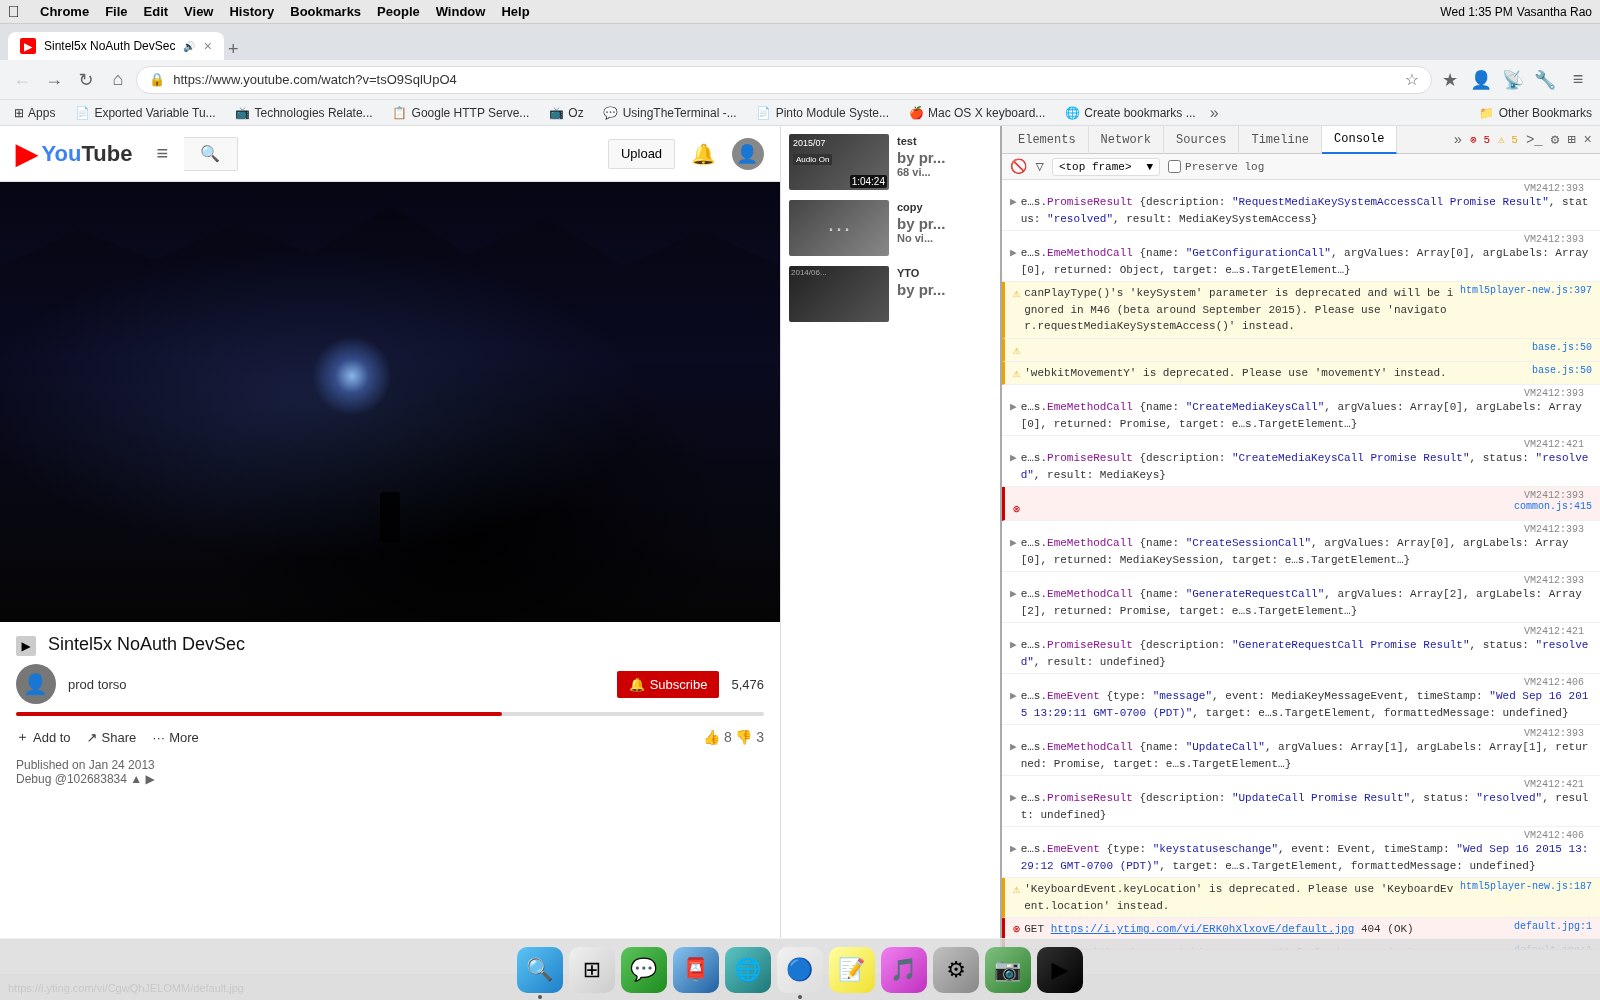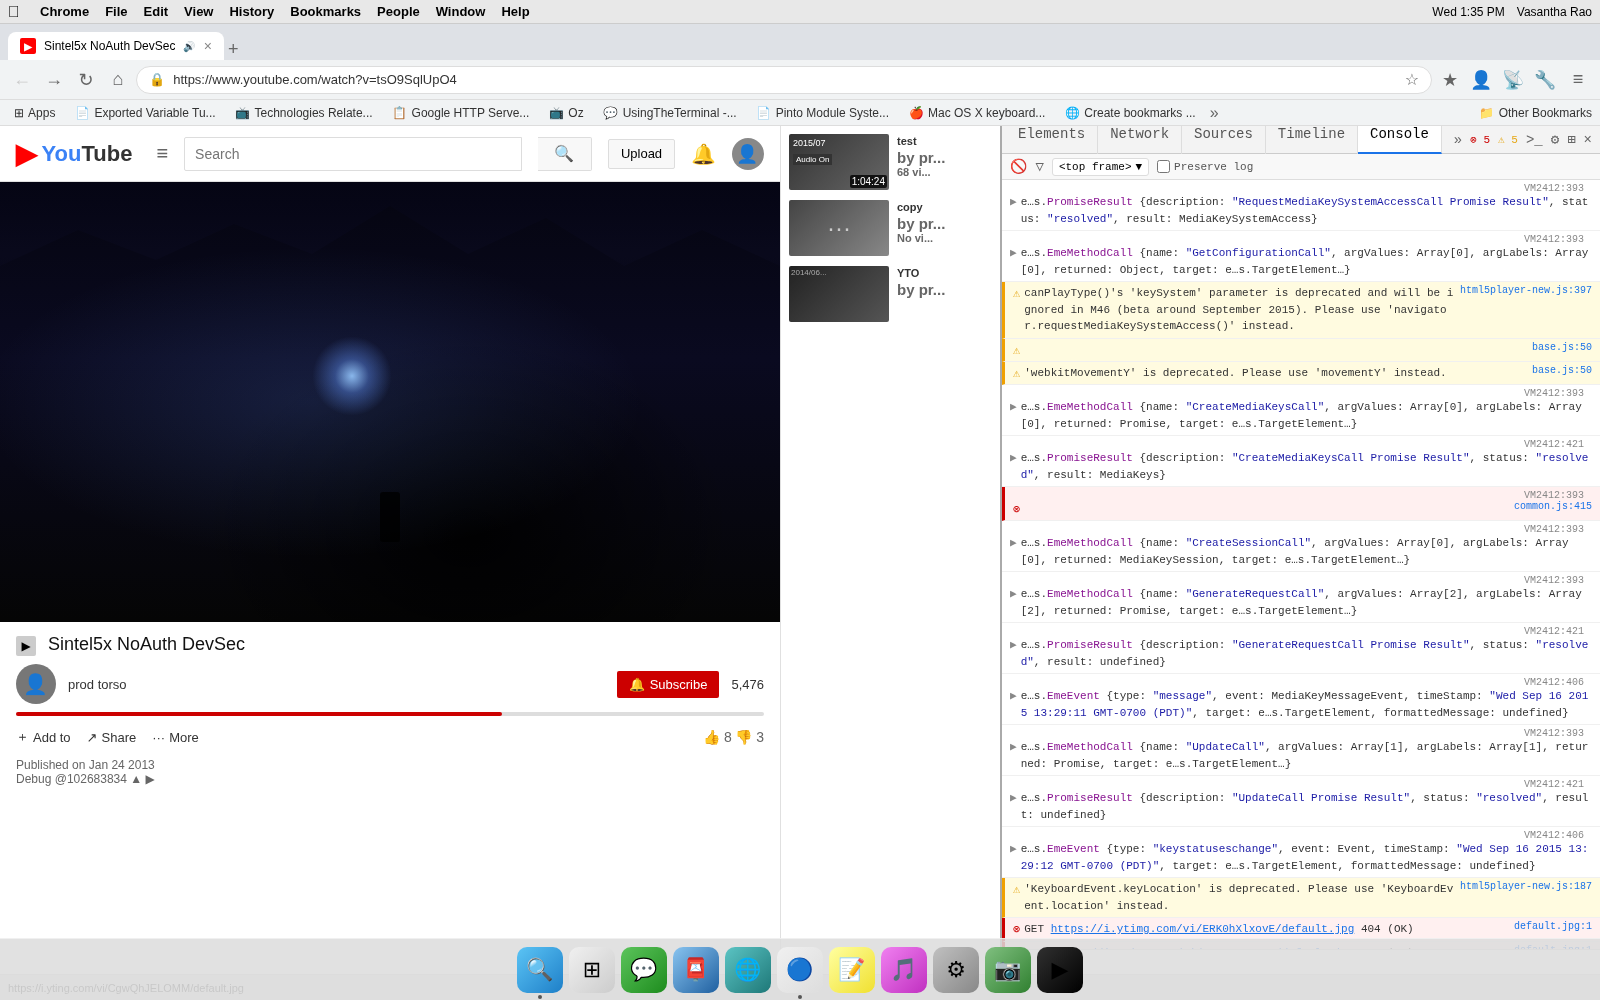--- a/index.html
+++ b/index.html
@@ -13,21 +13,21 @@
       align-items: center;
       padding: 0 8px;
       border-bottom: 1px solid #ccc;
       font-size: 13px;
       gap: 16px;
     }
     .menu-apple { font-size: 16px; margin-right: 4px; }
     .menu-item { font-weight: 600; cursor: pointer; }
     .menu-item.chrome { font-weight: 700; }
     .menu-spacer { flex: 1; }
-    .menu-right { display: flex; align-items: flex-end; gap: 12px; font-size: 12px; }
+    .menu-right { display: flex; align-items: flex-end; gap: 4px; font-size: 12px; }
 
     
     #chrome-window {
       position: absolute;
       top: 24px;
       left: 0;
       right: 0;
       bottom: 0;
       background: #fff;
       display: flex;
@@ -357,22 +357,22 @@
       border-bottom: 1px solid #ccc;
       display: flex;
       align-items: center;
       padding: 0 4px;
       gap: 0;
     }
     .devtools-tab {
       height: 28px;
       padding: 0 12px;
       display: flex;
-      align-items: flex-start;
-      font-size: 14px;
+      align-items: center;
+      font-size: 12px;
       cursor: pointer;
       border-right: 1px solid #ddd;
       color: #555;
     }
     .devtools-tab.active {
       background: #fff;
       color: #000;
       border-bottom: 2px solid #1a73e8;
     }
     .devtools-tab-right { margin-left: auto; display: flex; align-items: center; }
@@ -392,21 +392,21 @@
     .console-filter-btn { font-size: 14px; color: #666; cursor: pointer; }
     .frame-selector {
       background: #fff;
       border: 1px solid #ddd;
       border-radius: 3px;
       padding: 2px 6px;
       font-size: 11px;
       cursor: pointer;
       display: flex;
       align-items: center;
-      gap: 4px;
+      gap: 15px;
     }
     .preserve-log { display: flex; align-items: center; gap: 4px; font-size: 11px; color: #555; cursor: pointer; }
     input[type="checkbox"] { margin: 0; }
 
     
     #console-messages {
       flex: 1;
       overflow-y: auto;
       background: #fff;
       font-family: 'Courier New', Consolas, monospace;
@@ -603,21 +603,20 @@
   <div id="content-area">
 
     <div id="youtube-panel">
 
       <div id="yt-header">
         <div id="yt-logo">
           <span class="yt-logo-icon">▶</span>
           <span class="yt-logo-text"><span style="color:#3b82f6">You</span><span style="color:#333">Tube</span></span>
         </div>
         <span class="yt-menu-btn">≡</span>
-        <input id="yt-search" type="text" placeholder="Search" style="">
         <button id="yt-search-btn">🔍</button>
         <div class="yt-header-right">
           <button class="yt-upload-btn">Upload</button>
           <span class="yt-bell">🔔</span>
           <div class="yt-avatar" style="background:#888;display:flex;align-items:center;justify-content:center;font-size:18px;">👤</div>
         </div>
       </div>
 
       <div id="video-area">
         <div id="video-thumbnail">

